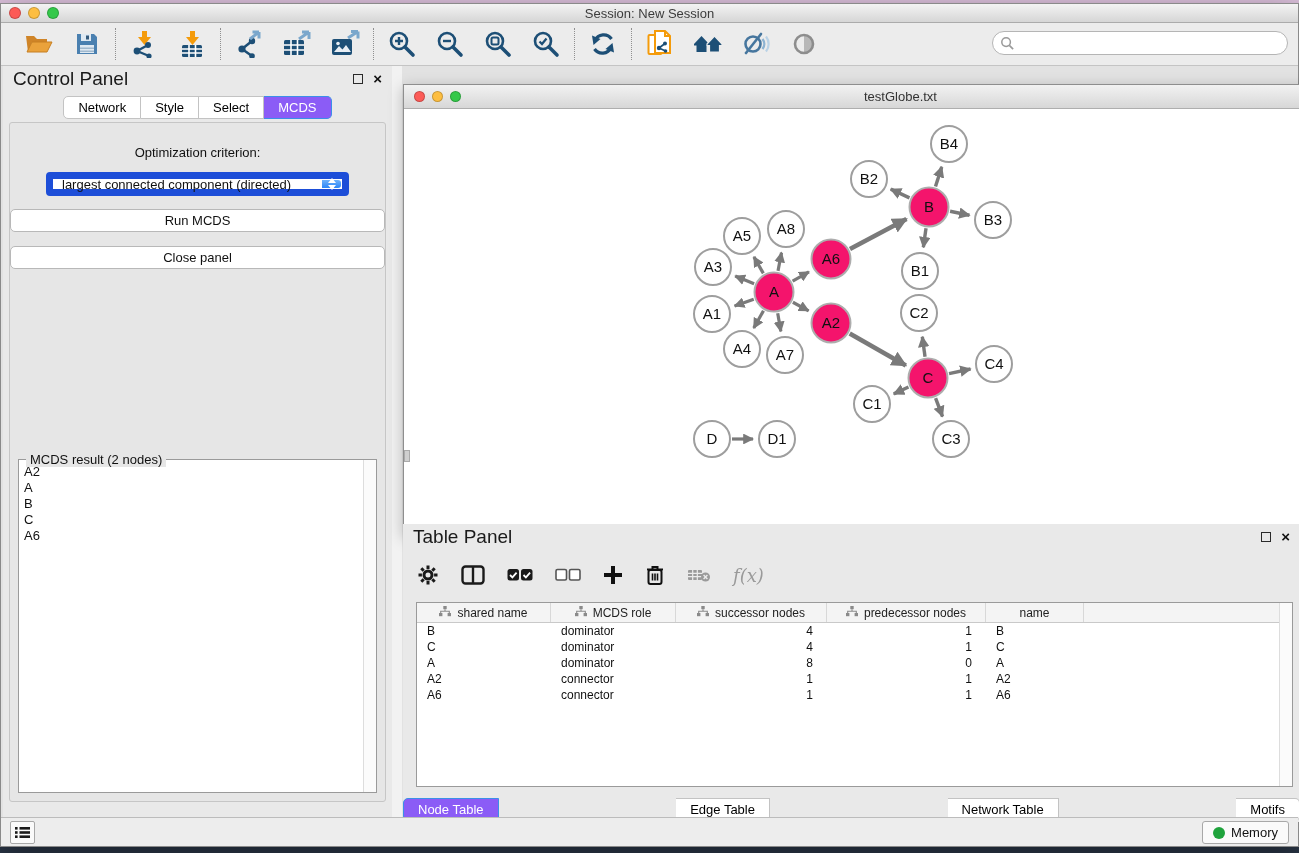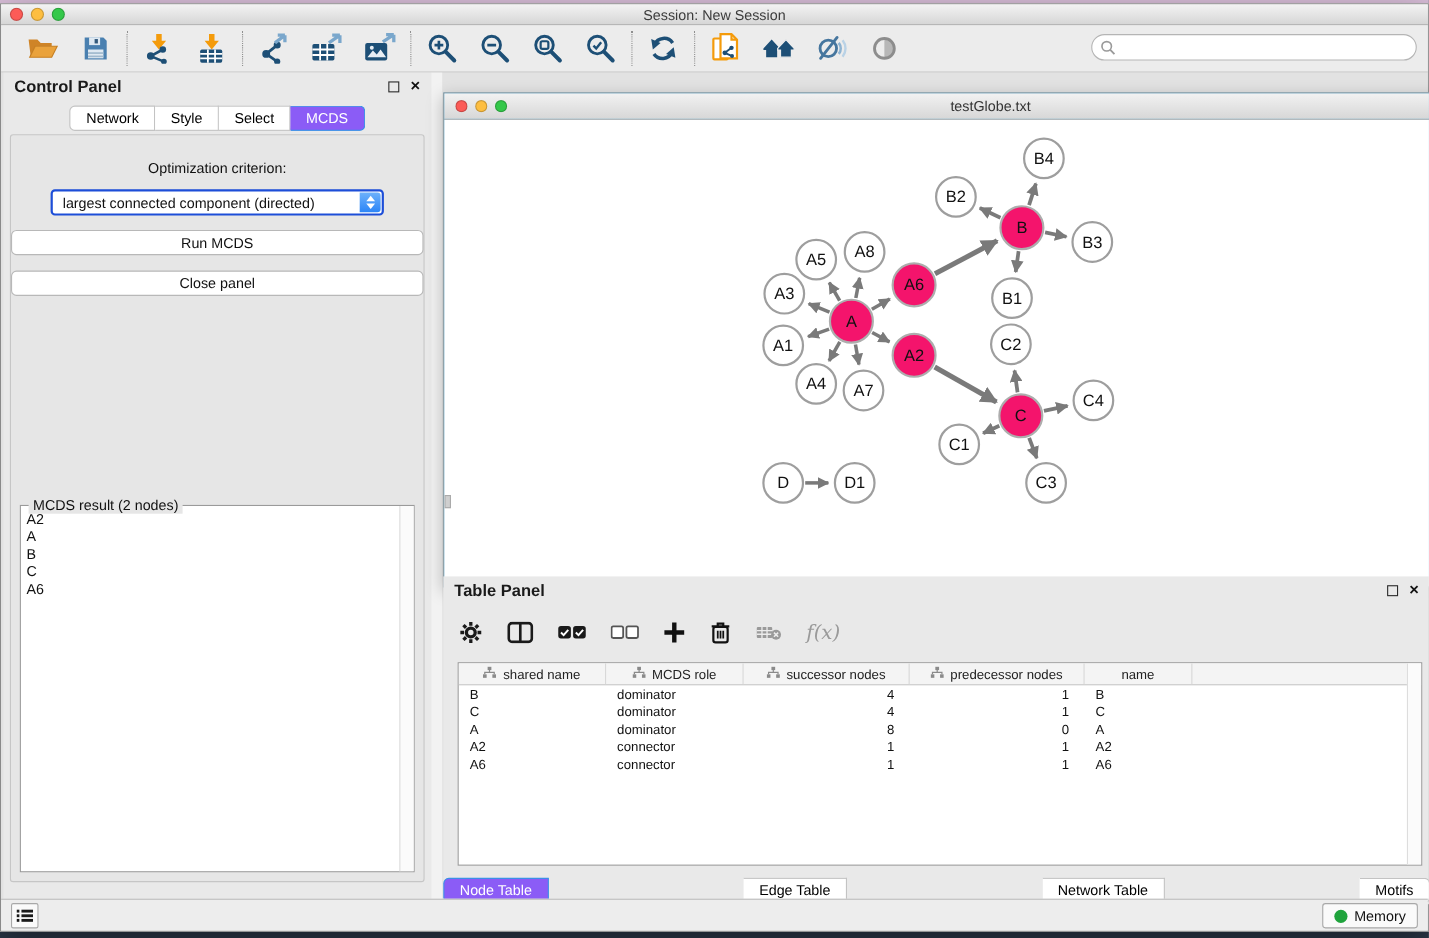--- a/index.html
+++ b/index.html
@@ -24,34 +24,34 @@
   .searchbox { position:absolute; right:10px; top:8px; width:296px; height:24px; background:#fff; border:1px solid #b5b5b5; border-radius:12px; display:flex; align-items:center; padding-left:7px; }
   .searchbox input { border:none; outline:none; flex:1; height:18px; font-size:12px; background:transparent; }
 
   
   .main { position:absolute; left:0; top:62px; width:100%; height:756px; background:#e2e2e2; }
   .v-divider { position:absolute; left:391px; top:0; width:10px; height:100%; background:#f2f2f2; }
 
   
   .control-panel { position:absolute; left:2px; top:0; width:389px; height:100%; background:#e9e9e9; }
   .panel-head { height:26px; display:flex; align-items:center; padding:0 10px; }
-  .panel-title { font-size:15px; color:#1a1a1a;font-weight:bold; }
+  .panel-title { font-size:19px; color:#1a1a1a; }
   .panel-head-icons { margin-left:auto; display:flex; gap:10px; align-items:center; }
   .float-ic { width:10px; height:10px; border:1.6px solid #2a2a2a; display:inline-block; cursor:pointer; }
   .close-ic { font-size:15px; font-weight:bold; color:#111; line-height:10px; cursor:pointer; }
 
   .seg { display:flex; justify-content:center; margin-top:4px; }
   .seg .tab { background:#fff; border:1px solid #c3c3c3; border-left:none; padding:3px 14px; font-size:13px; color:#000000; cursor:pointer; }
   .seg .tab:first-child { border-left:1px solid #c3c3c3; border-radius:5px 0 0 5px; }
   .seg .tab:last-child { border-radius:0 5px 5px 0; }
   .seg .tab.selected { background:#8b5cf6; border-color:#3b8fe8; color:#fff; }
 
   .cp-inner { position:absolute; left:6px; top:56px; width:377px; bottom:20px; background:#e6e6e6; border:1px solid #c6c6c6; border-radius:3px; }
   .opt-label { text-align:center; font-size:13px; color:#111; margin-top:22px; }
-  .selectbox { position:relative; margin:12px 36px 0 36px; height:24px; background:#fff; border:2px solid #1d4ed8; border-radius:4px; display:flex; align-items:center; font-size:13px; color:#111; padding-left:9px; cursor:pointer; }
+  .selectbox { position:relative; margin:12px 36px 0 36px; height:24px; background:#fff; border:7px solid #1d4ed8; border-radius:4px; display:flex; align-items:center; font-size:13px; color:#111; padding-left:9px; cursor:pointer; }
   .select-stepper { position:absolute; right:1px; top:1px; bottom:1px; width:19px; border-radius:0 3px 3px 0; background:linear-gradient(#6db1fb,#2c85f7); display:flex; flex-direction:column; align-items:center; justify-content:center; gap:2px; }
   .select-stepper .up { width:0;height:0;border-left:4px solid transparent;border-right:4px solid transparent;border-bottom:5px solid #fff; }
   .select-stepper .dn { width:0;height:0;border-left:4px solid transparent;border-right:4px solid transparent;border-top:5px solid #fff; }
   .cp-buttons { display:flex; justify-content:center; gap:14px; margin-top:13px;flex-direction:column; }
   .mac-btn { background:#fff; border:1px solid #b8b8b8; border-radius:5px; font-size:13px; color:#111; padding:3px 16px; cursor:pointer; }
 
   .groupbox { position:absolute; left:8px; bottom:8px; right:8px; top:336px; border:1px solid #9a9a9a; background:#fff; }
   .groupbox-label { position:absolute; top:-8px; left:7px; background:#e6e6e6; padding:0 4px; font-size:13px; color:#111; }
   .result-list { position:absolute; left:1px; top:4px; bottom:1px; right:14px; overflow:hidden; }
   .result-list div { font-size:13px; color:#111; line-height:16px; padding-left:4px; cursor:default; }

